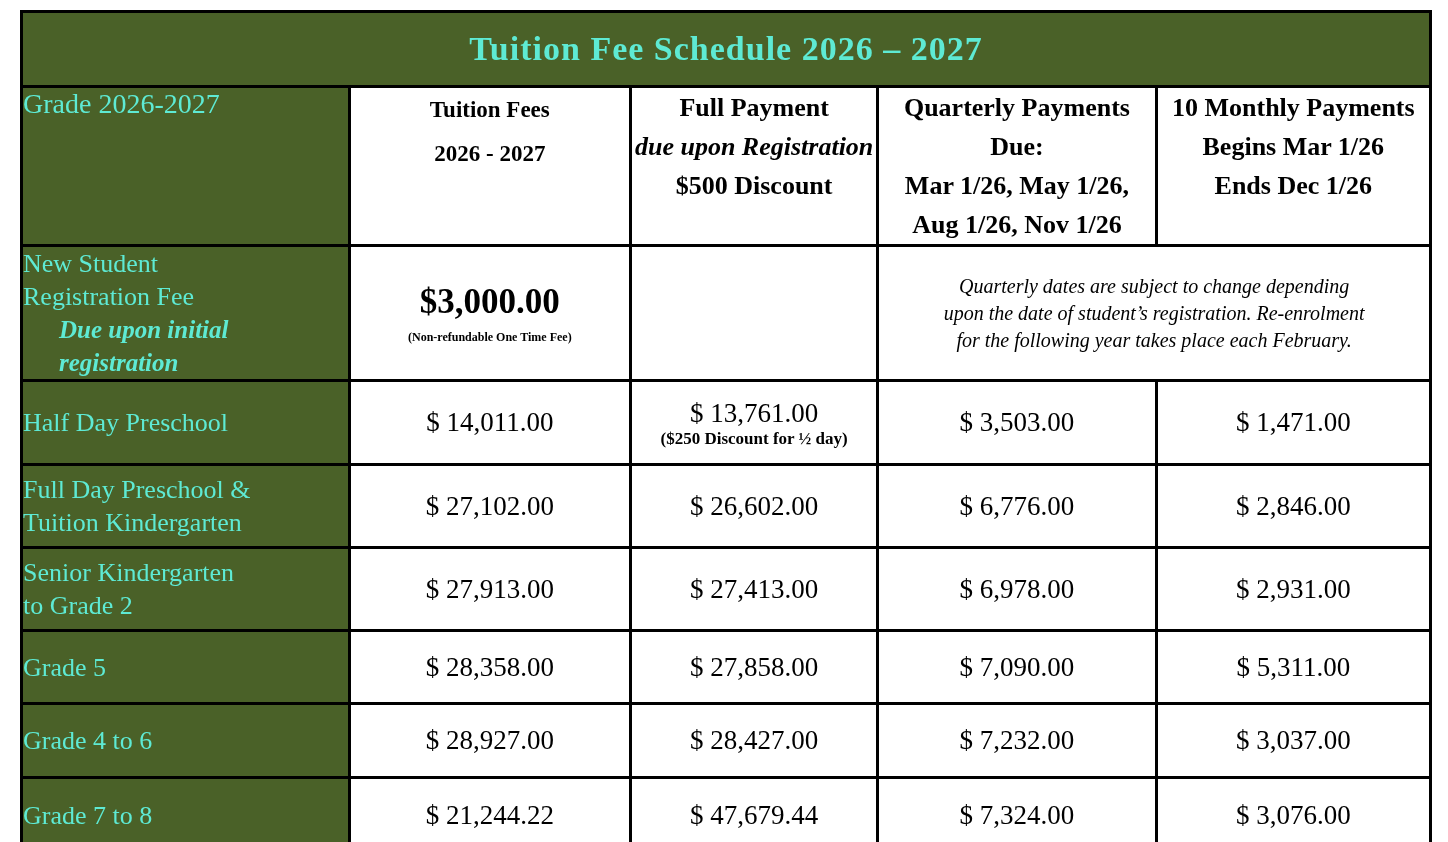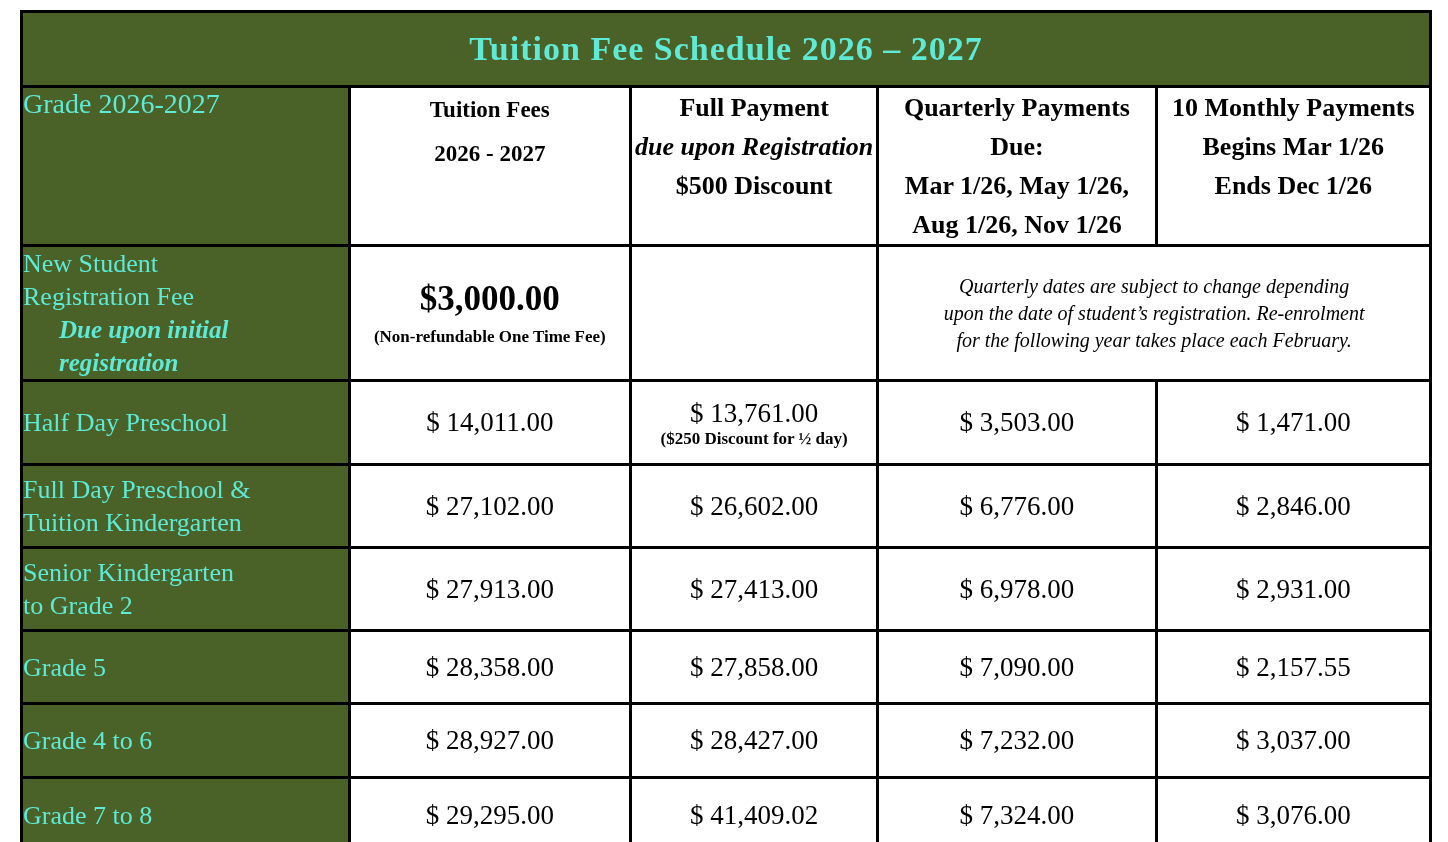--- a/index.html
+++ b/index.html
@@ -92,21 +92,21 @@
   }
   .reg-fee .amount {
     display: block;
     font-weight: bold;
     font-size: 35px;
     margin-bottom: 8px;
   }
   .reg-fee .fee-note {
     display: block;
     font-weight: bold;
-    font-size: 17px;
+    font-size: 12px;
     font-family: "Liberation Sans Narrow", "Liberation Serif", serif;
   }
   .reg-note {
     text-align: center;
     vertical-align: middle;
     font-style: italic;
     font-size: 20px;
     line-height: 27px;
   }
   .reg-note .line { display: block; }
@@ -266,21 +266,21 @@
         <span class="value">$ 28,358.00</span>
       </td>
       <td class="num">
         <span class="value">$ 27,858.00</span>
         <span class="subnote"></span>
       </td>
       <td class="num">
         <span class="value">$ 7,090.00</span>
       </td>
       <td class="num">
-        <span class="value">$ 2,157.55</span>
+        <span class="value">$ 5,311.00</span>
       </td>
     </tr>
 
     <tr class="r-g46">
       <td class="green row-label">
         <span class="line">Grade 4 to 6</span>
         <span class="line"></span>
       </td>
       <td class="num">
         <span class="value">$ 28,927.00</span>
@@ -296,24 +296,24 @@
         <span class="value">$ 3,037.00</span>
       </td>
     </tr>
 
     <tr class="r-g78">
       <td class="green row-label">
         <span class="line">Grade 7 to 8</span>
         <span class="line"></span>
       </td>
       <td class="num">
-        <span class="value">$ 29,295.00</span>
-      </td>
-      <td class="num">
-        <span class="value">$ 41,409.02</span>
+        <span class="value">$ 21,244.22</span>
+      </td>
+      <td class="num">
+        <span class="value">$ 47,679.44</span>
         <span class="subnote"></span>
       </td>
       <td class="num">
         <span class="value">$ 7,324.00</span>
       </td>
       <td class="num">
         <span class="value">$ 3,076.00</span>
       </td>
     </tr>
   </tbody>

